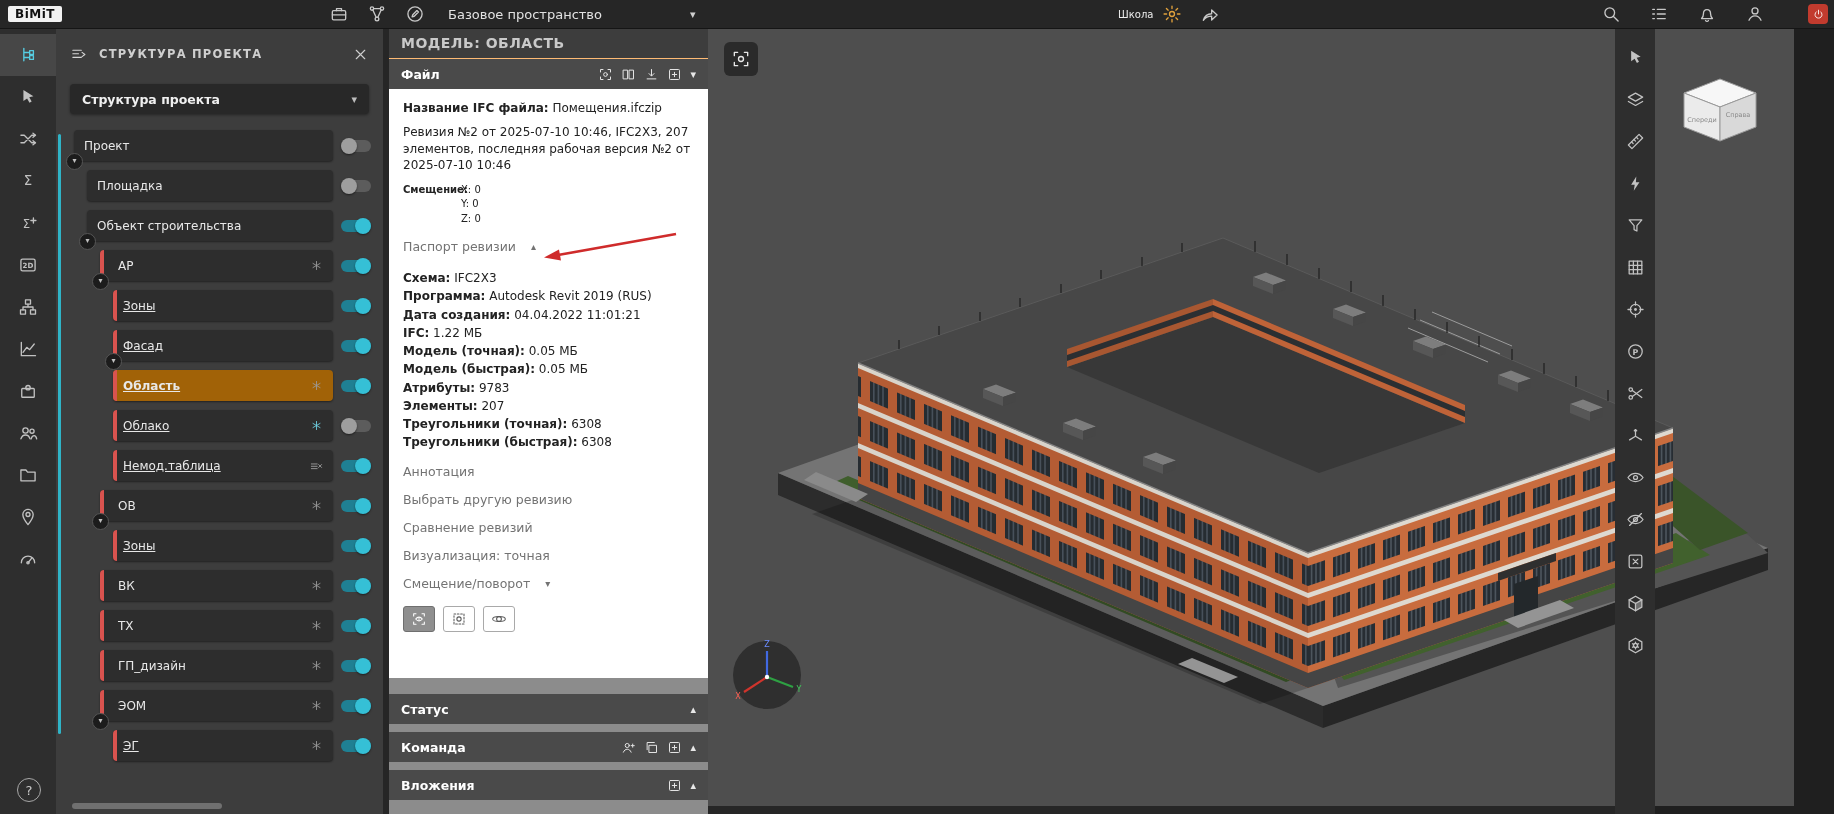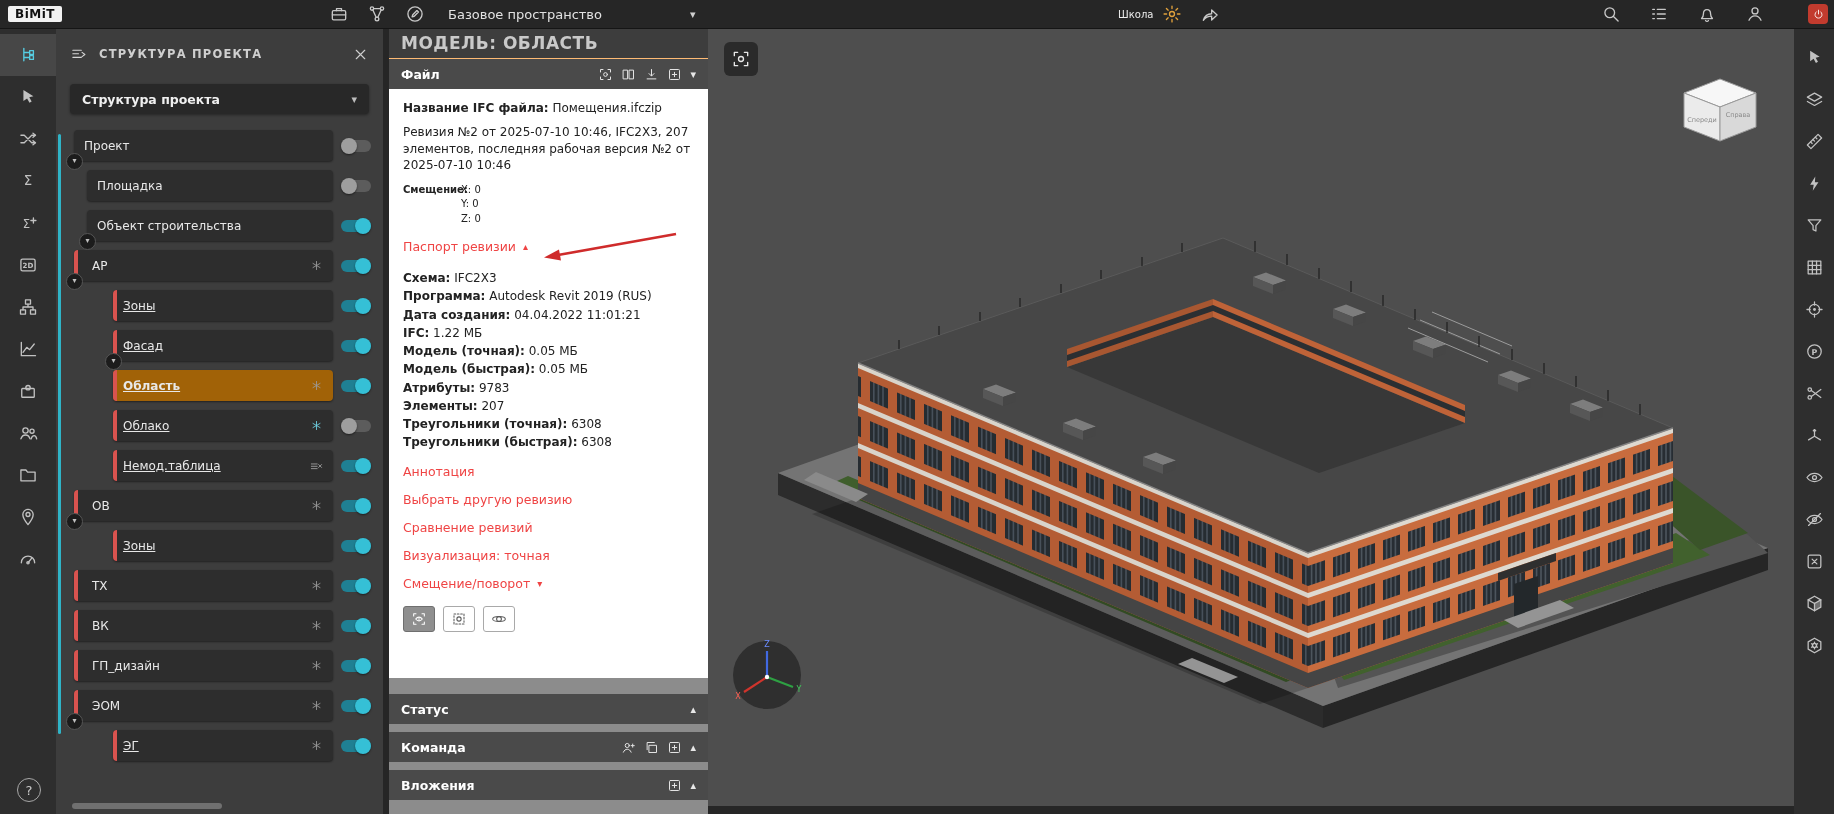--- a/index.html
+++ b/index.html
@@ -1,17 +1,17 @@
 <!DOCTYPE html>
 <html><head>
 <meta charset="utf-8">
 <style>
   html,body{margin:0;padding:0;background:#1f1f1f;}
   body{width:1834px;height:814px;overflow:hidden;font-family:"DejaVu Sans","Liberation Sans",sans-serif;}
-  #app{position:relative;width:1834px;height:814px;background:#262626;}
+  #app{position:relative;width:1655px;height:814px;background:#262626;}
   .ic{fill:none;stroke:currentColor;stroke-width:1.6;stroke-linecap:round;stroke-linejoin:round;display:block;}
   
   #topbar{position:absolute;left:0;top:0;width:1834px;height:28px;background:#262626;border-bottom:1px solid #151515;display:flex;align-items:center;z-index:30;}
   .logo{margin-left:8px;background:#f2f2f2;color:#111;font-weight:bold;font-size:12px;padding:1px 7px;border-radius:2px;letter-spacing:.5px;}
   .tb-gap{width:258px;}
   .tb-ic{color:#c8c8c8;width:20px;height:20px;margin:0 9px;flex:none;}
   .ws-label{color:#e2e2e2;font-size:13px;margin-left:14px;}
   .ws-caret{color:#cfcfcf;font-size:11px;margin-left:88px;}
   .grow{flex:1;}
   .app-title{color:#ededed;font-size:10px;margin-left:60px;}
@@ -29,46 +29,46 @@
   .sp-head{display:flex;align-items:center;height:36px;padding:8px 14px 0;color:#d6d6d6;}
   .sp-head svg{width:17px;height:17px;}
   .sp-title{font-size:11.5px;letter-spacing:1.2px;margin-left:12px;font-weight:bold;color:#cfcfcf;}
   .sp-close{margin-left:auto;color:#cfcfcf;}
   .sp-drop{margin:12px 14px 14px;height:30px;background:#282828;border-radius:4px;display:flex;align-items:center;padding:0 12px;color:#f0f0f0;font-size:12.5px;font-weight:bold;box-shadow:0 1px 3px rgba(0,0,0,.4);}
   .sp-drop .car{margin-left:auto;color:#bdbdbd;font-size:11px;}
   .tree{position:relative;padding:2px 0 0 8px;}
   .tree::before{content:"";position:absolute;left:2px;top:6px;height:600px;width:3px;background:#2fb4c7;border-radius:2px;}
   .titem{display:flex;align-items:center;margin:0 12px 9px 10px;}
   .trow{flex:1;height:31px;background:#2d2d2d;border-radius:4px;display:flex;align-items:center;padding:0 10px;color:#e8e8e8;font-size:12px;position:relative;box-shadow:0 1px 2px rgba(0,0,0,.45);}
-  .lv1{margin-left:13px;}.lv2{padding-left:18px;}.lv3{margin-left:39px;text-decoration:underline;}
+  .lv1{margin-left:13px;}.lv2{margin-left:26px;padding-left:18px;}.lv3{margin-left:39px;text-decoration:underline;}
   .trow.sel{background:#a16207;font-weight:bold;}
   .trow.accent::before{content:"";position:absolute;left:0;top:0;bottom:0;width:4px;background:#d9534f;border-radius:4px 0 0 4px;}
   .trow .snow{margin-left:auto;width:13px;height:13px;color:#9b9b9b;flex:none;}
   .trow .snow.teal{color:#6fd3e6;}
   .trow .tablex{margin-left:auto;width:14px;height:14px;color:#9b9b9b;flex:none;}
   .exp{position:absolute;left:-8px;bottom:-9px;width:15px;height:15px;border-radius:50%;background:#1c1c1c;border:1px solid #565656;color:#c0c0c0;font-size:8px;line-height:13px;text-align:center;z-index:2;}
   .toggle{width:30px;height:12px;border-radius:6px;background:#5c5c5c;margin-left:8px;position:relative;flex:none;}
   .toggle .knob{position:absolute;top:-2px;left:0;width:16px;height:16px;border-radius:50%;background:#9e9e9e;box-shadow:0 1px 2px rgba(0,0,0,.5);}
   .toggle.on{background:#1e7econtent;background:#1f8093;}
   .toggle.on .knob{left:auto;right:0;background:#35c0d6;}
   .hscroll{position:absolute;bottom:5px;left:16px;width:150px;height:6px;background:#707070;border-radius:3px;}
   
   #modelpanel{position:absolute;left:389px;top:28px;width:319px;bottom:0;background:#8c8c8c;display:flex;flex-direction:column;z-index:10;}
-  .mp-title{height:30px;background:#3d3d3d;color:#c9c9c9;font-size:17px;font-weight:bold;display:flex;align-items:center;padding:0 12px;letter-spacing:.5px;flex:none;}
+  .mp-title{height:30px;background:#3d3d3d;color:#c9c9c9;font-size:14px;font-weight:bold;display:flex;align-items:center;padding:0 12px;letter-spacing:.5px;flex:none;}
   .sec{height:30px;background:#4a4a4a;color:#fff;display:flex;align-items:center;padding:0 12px;font-size:12.5px;font-weight:bold;flex:none;border-top:1px solid #fdba74;}
   .sec .ics{margin-left:auto;display:flex;gap:8px;align-items:center;color:#e3e3e3;}
   .sec .ics svg{width:15px;height:15px;}
   .sec .car{font-size:11px;color:#e8e8e8;}
   .sec.mt{margin-top:8px;border-top:none;}
   .card{flex:1;background:#fff;color:#222;padding:12px 14px;font-size:12px;overflow:hidden;margin-bottom:8px;}
   .card b{font-weight:bold;}
   .l1{margin-bottom:9px;}
   .para{line-height:1.38;margin-bottom:9px;}
   .off-grid{display:grid;grid-template-columns:58px auto;font-size:10px;line-height:1.45;}
-  .link{color:#ef4444;font-size:12.5px;text-decoration:none;display:inline-flex;align-items:center;gap:7px;cursor:pointer;}
+  .link{color:#737373;font-size:12.5px;text-decoration:none;display:inline-flex;align-items:center;gap:15px;cursor:pointer;}
   .passport{margin:13px 0 15px;}
   .car{font-size:10px;}
   .details div{line-height:1.52;}
   .links a{display:flex;margin-top:13px;}
   .viewbtns{display:flex;gap:8px;margin-top:15px;}
   .vb{width:30px;height:24px;border:1px solid #a9a9a9;border-radius:3px;background:#fff;color:#5a5a5a;display:flex;align-items:center;justify-content:center;}
   .vb svg{width:16px;height:16px;}
   .vb.active{background:#8f8f8f;color:#fff;border-color:#6f6f6f;}
   .mp-foot{height:14px;flex:none;}
   
@@ -530,32 +530,32 @@
       <div class="titem">
           <div class="trow lv3 accent">
             <span>Зоны</span>
           </div>
           <div class="toggle on">
             <span class="knob"></span>
           </div>
         </div>
       <div class="titem">
           <div class="trow lv2 accent">
-            <span>ТХ</span>
+            <span>ВК</span>
             <svg class="ic snow">
               <use href="#i-snow"></use>
             </svg>
           </div>
           <div class="toggle on">
             <span class="knob"></span>
           </div>
         </div>
       <div class="titem">
           <div class="trow lv2 accent">
-            <span>ВК</span>
+            <span>ТХ</span>
             <svg class="ic snow">
               <use href="#i-snow"></use>
             </svg>
           </div>
           <div class="toggle on">
             <span class="knob"></span>
           </div>
         </div>
       <div class="titem">
           <div class="trow lv2 accent">

